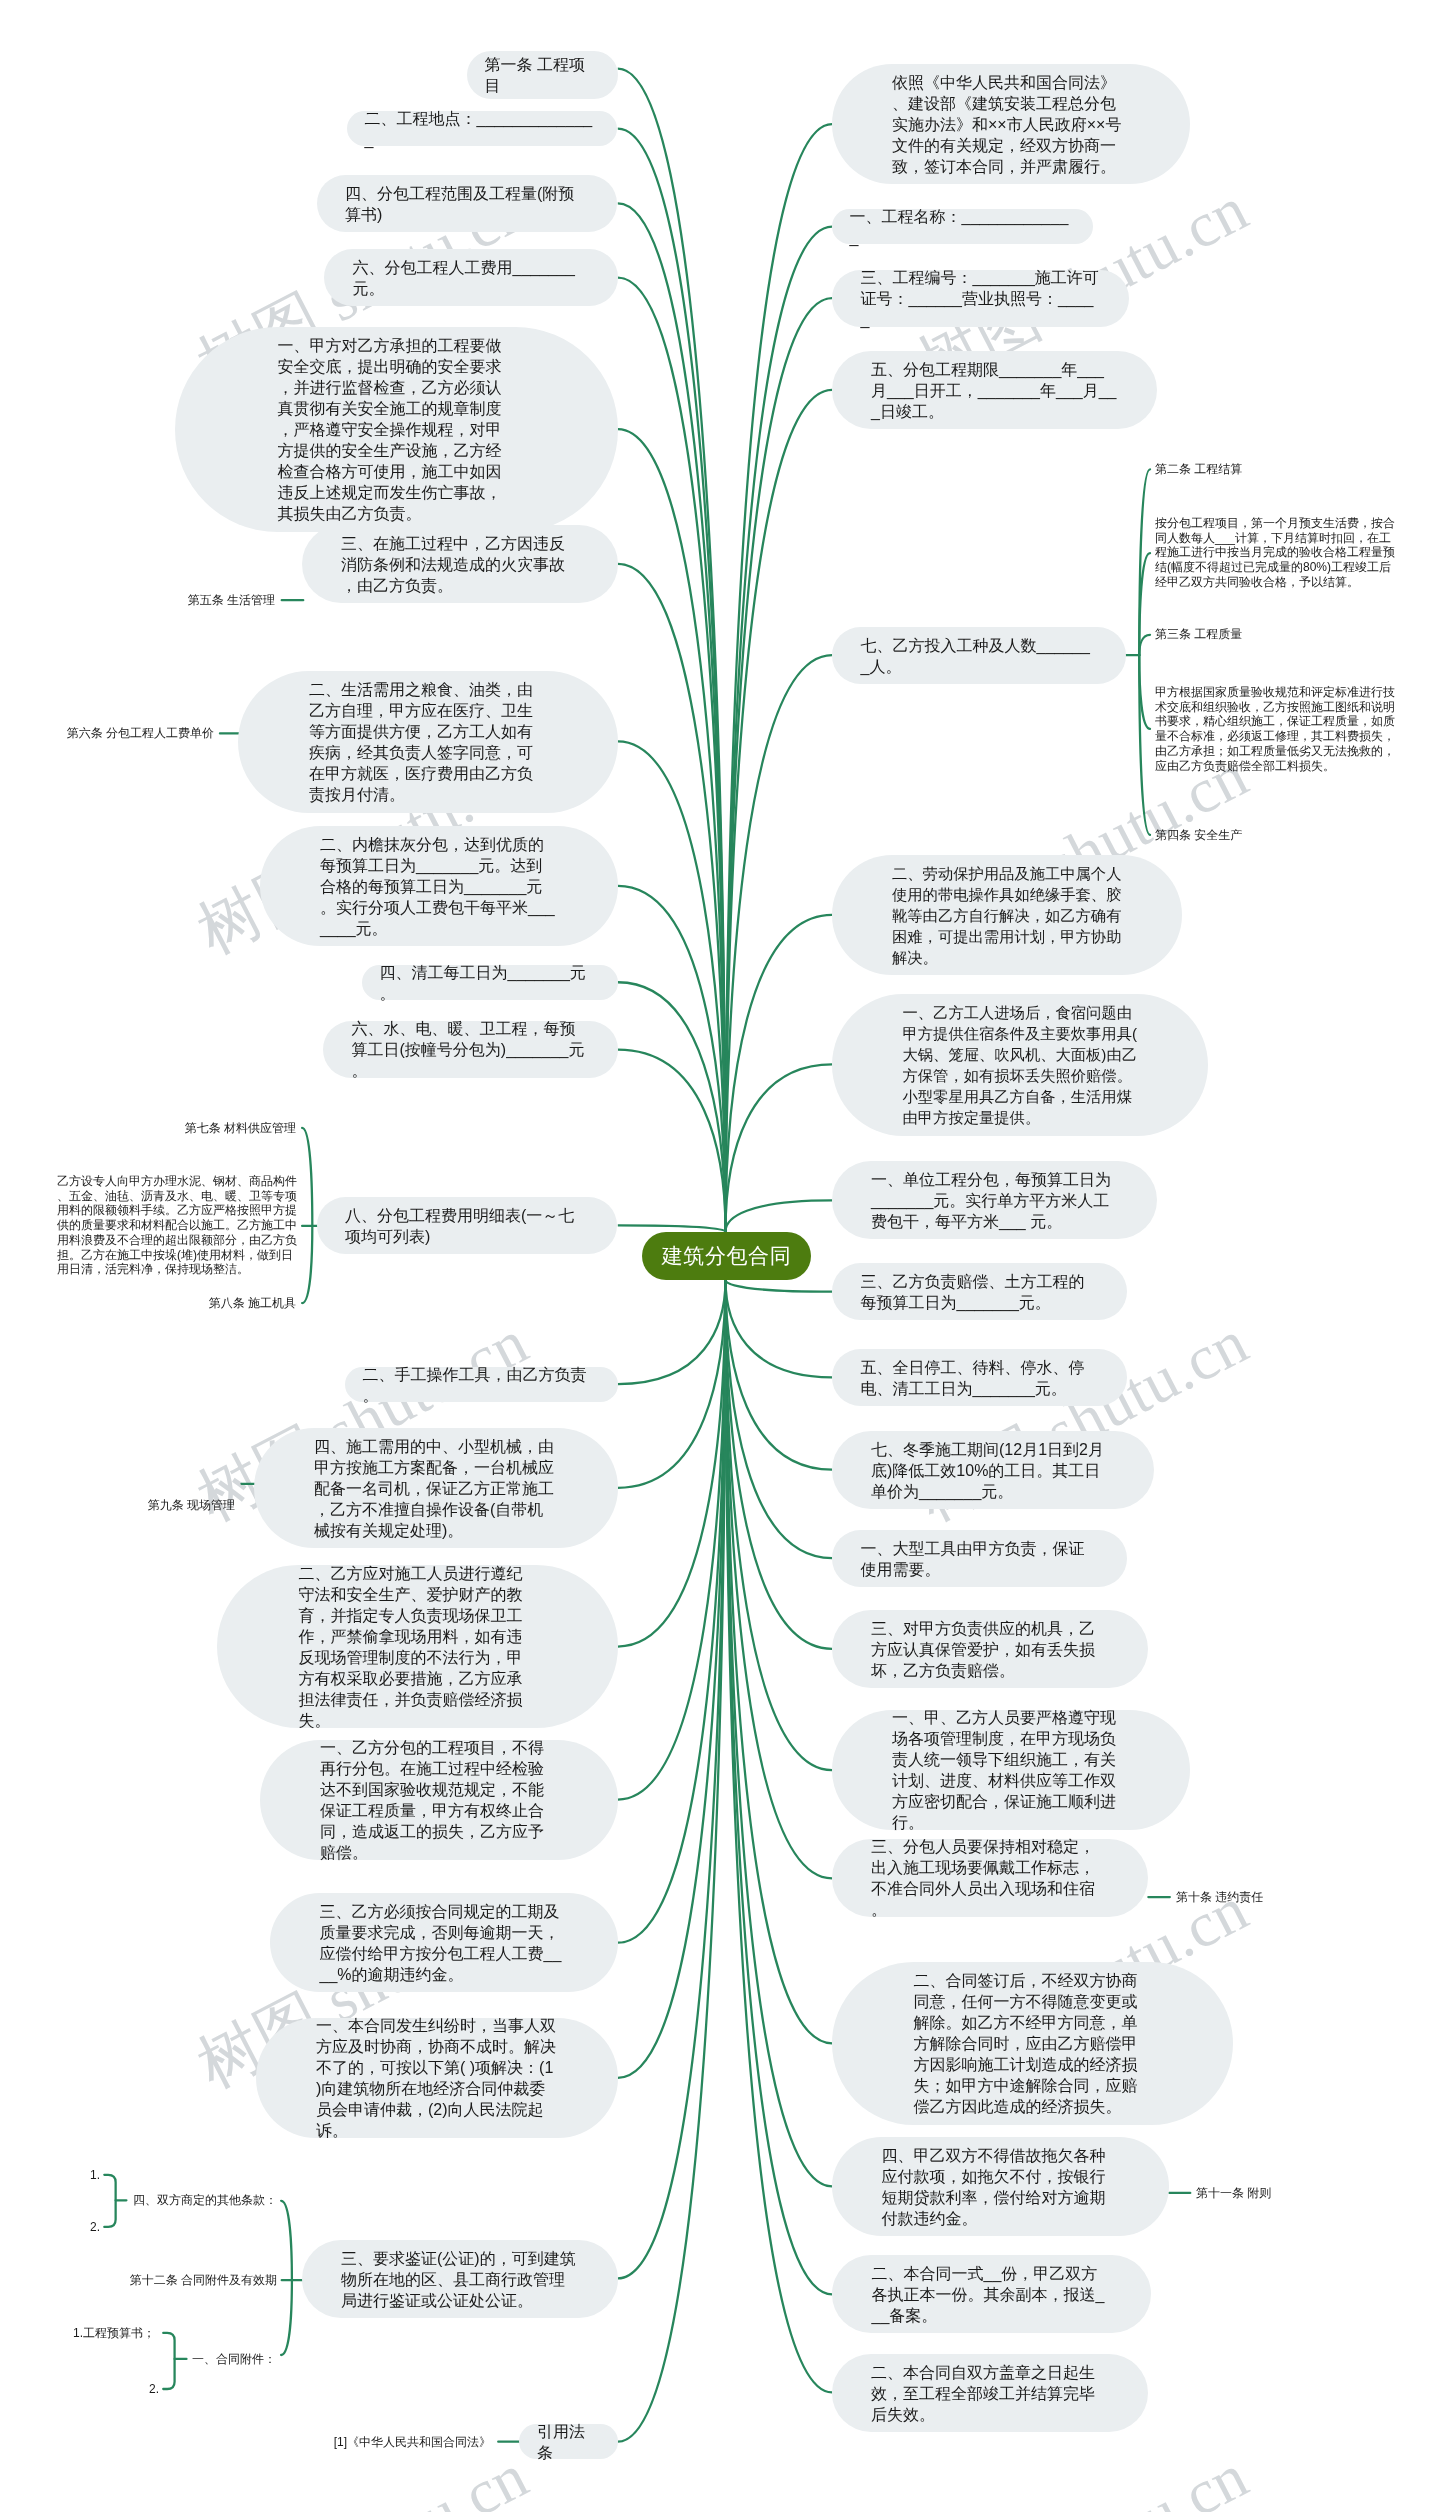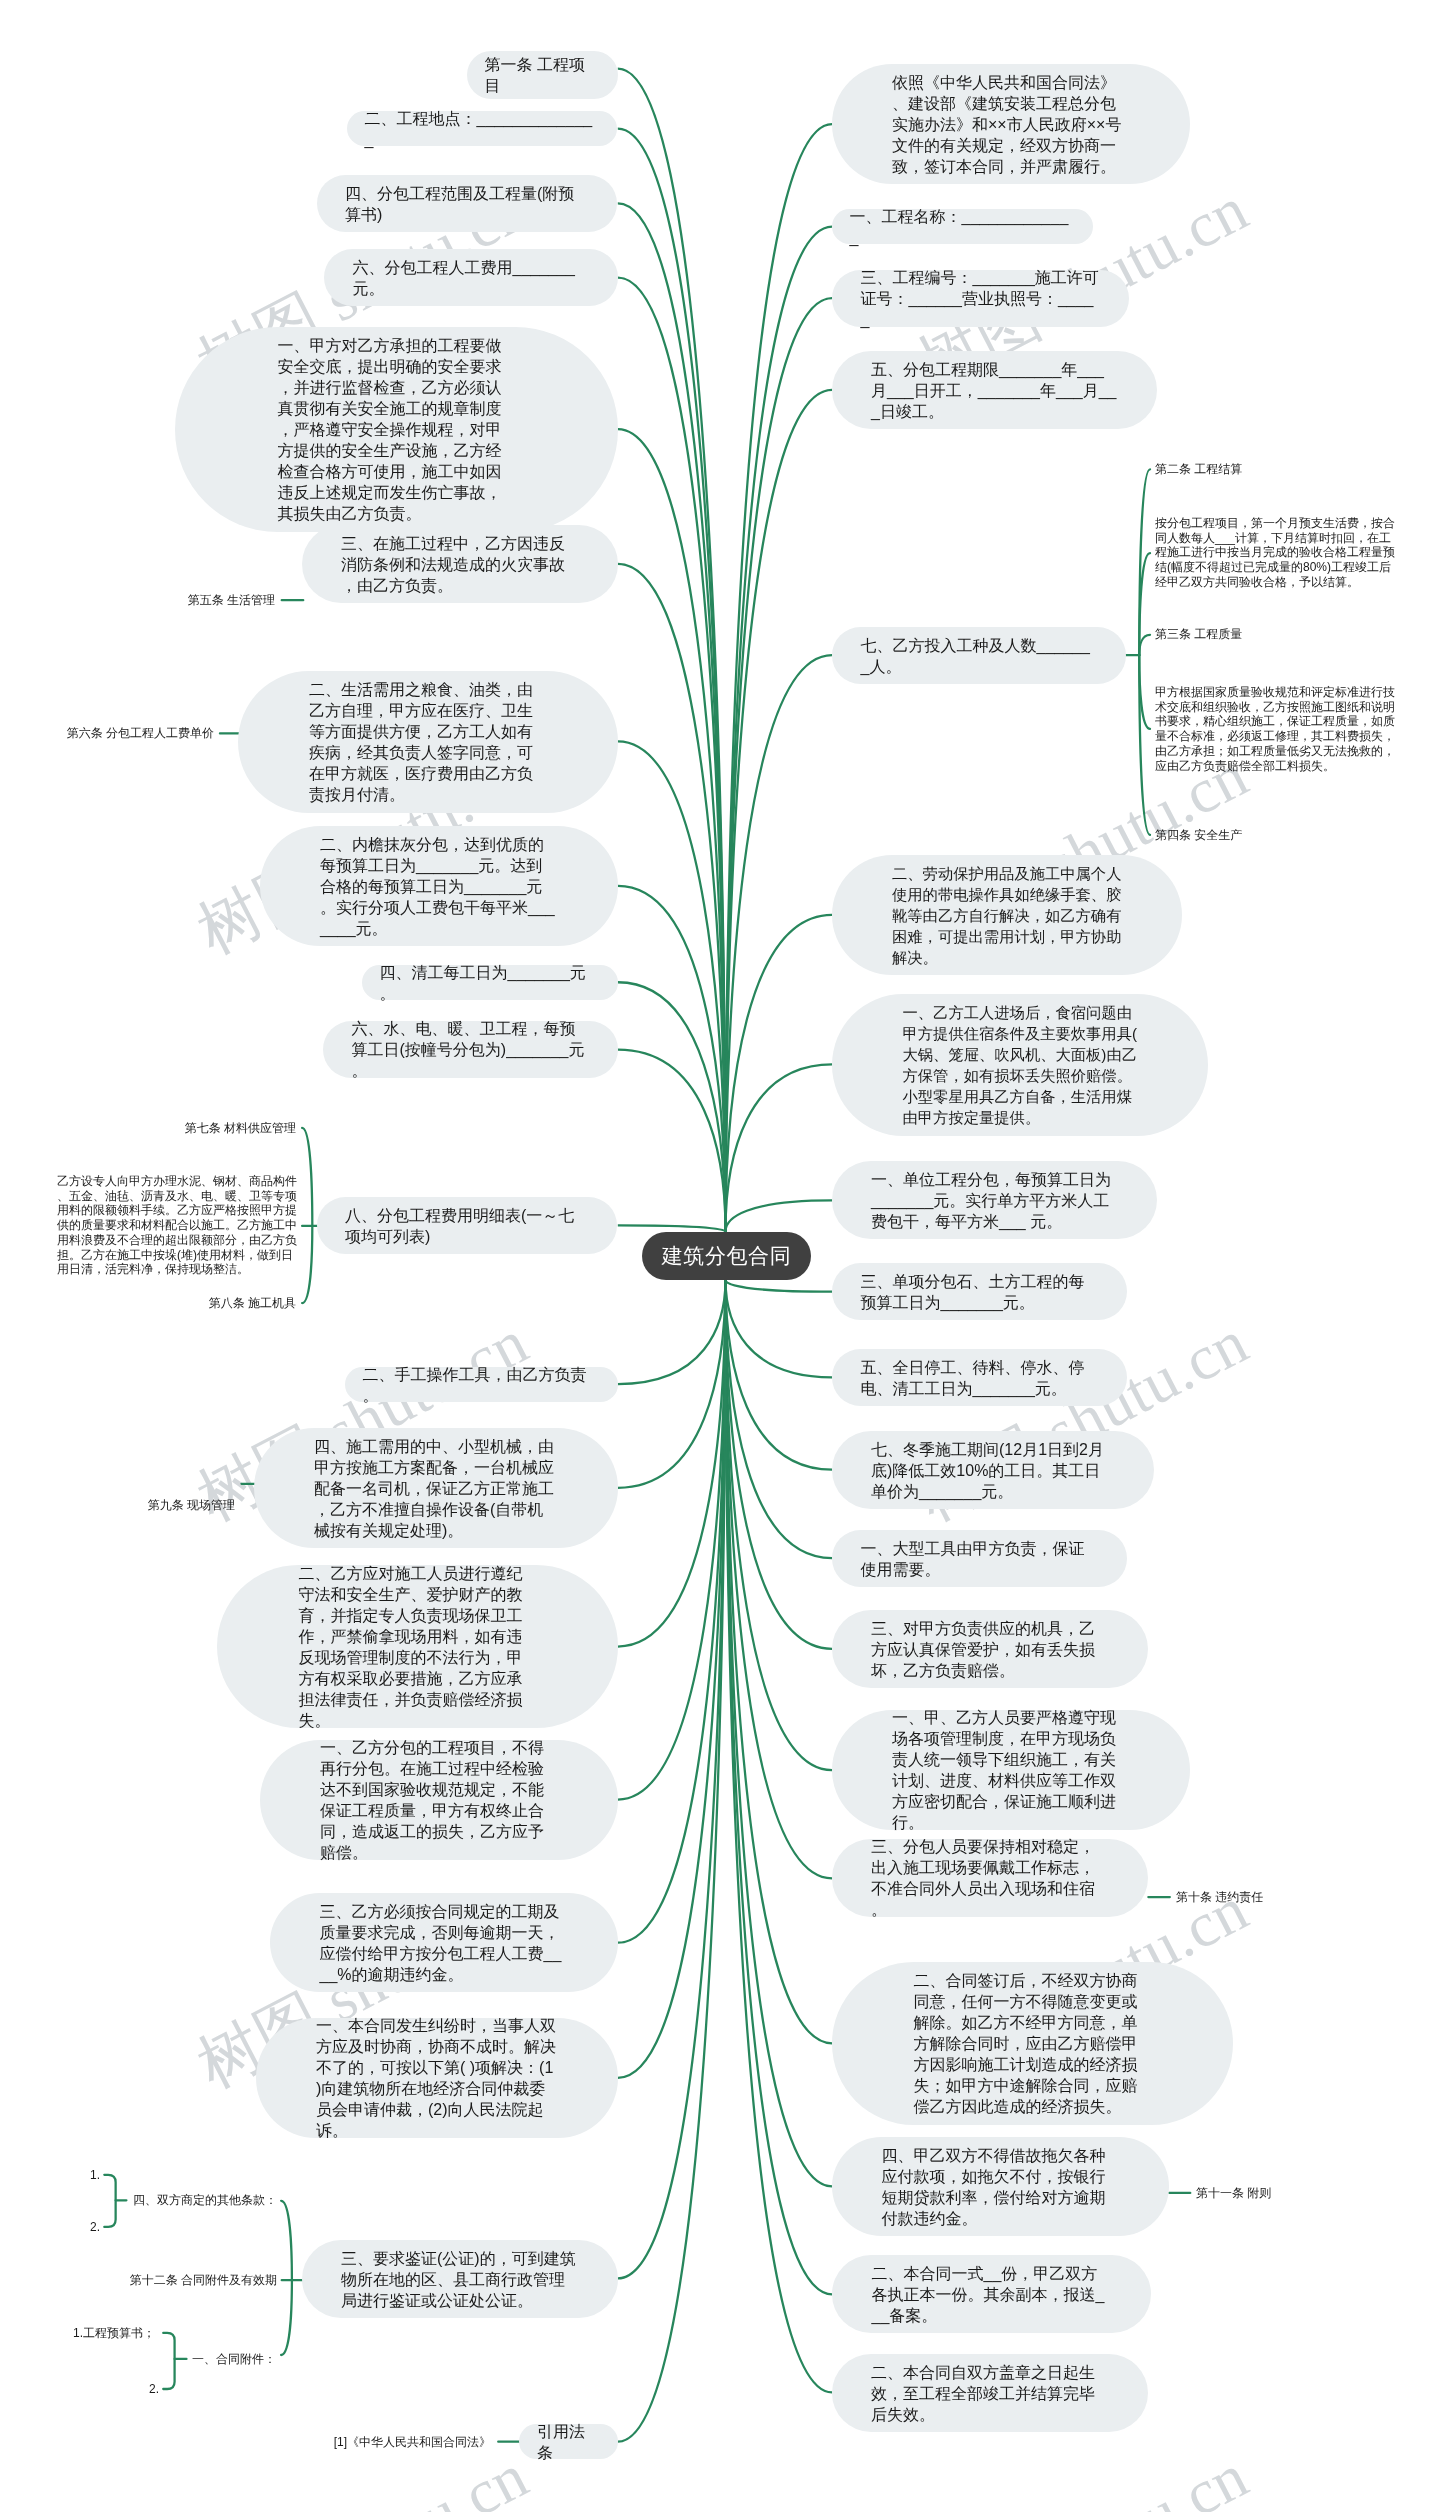--- a/index.html
+++ b/index.html
@@ -4,21 +4,21 @@
 <title>建筑分包合同</title>
 <style>
 html,body{margin:0;padding:0;background:#fff;}
 body{width:1451px;height:2512px;position:relative;overflow:hidden;
  font-family:"Liberation Sans",sans-serif;-webkit-font-smoothing:antialiased;}
 #stage{position:absolute;left:0;top:0;width:1451px;height:2512px;}
 #links{position:absolute;left:0;top:0;}
 .node{position:absolute;background:#eaeef0;border-radius:5668px;box-sizing:border-box;
  color:#1a1a1a;display:flex;align-items:center;justify-content:center;}
 .node>span{display:block;line-height:21px;line-break:anywhere;overflow-wrap:anywhere;}
-.root{position:absolute;background:#404040;border-radius:5668px;color:#fff;display:flex;
+.root{position:absolute;background:#4d7c0f;border-radius:5668px;color:#fff;display:flex;
  align-items:center;justify-content:center;font-size:21px;letter-spacing:0.6px;}
 .lbl{position:absolute;color:#1a1a1a;font-size:12px;line-height:14.7px;white-space:nowrap;}
 .lbl.r{text-align:center;}
 .para{position:absolute;color:#1a1a1a;font-size:12px;line-height:14.7px;
  line-break:anywhere;overflow-wrap:anywhere;}
 .wm{position:absolute;color:#d4d8db;font-family:"Liberation Serif",serif;
  font-size:63px;white-space:nowrap;transform:rotate(-27.4deg);transform-origin:0 0;user-select:none;
  letter-spacing:0.6px;}
 </style>
 </head>
@@ -127,21 +127,21 @@
 <div class="node" style="left:832px;top:855px;width:350px;height:120px;font-size:15.3px">
       <span style="width:230px">二、劳动保护用品及施工中属个人使用的带电操作具如绝缘手套、胶靴等由乙方自行解决，如乙方确有困难，可提出需用计划，甲方协助解决。</span>
     </div>
 <div class="node" style="left:832px;top:994px;width:376px;height:142px;font-size:15.3px">
       <span style="width:235px">一、乙方工人进场后，食宿问题由甲方提供住宿条件及主要炊事用具(大锅、笼屉、吹风机、大面板)由乙方保管，如有损坏丢失照价赔偿。小型零星用具乙方自备，生活用煤由甲方按定量提供。</span>
     </div>
 <div class="node" style="left:832px;top:1161px;width:325px;height:78px;font-size:16px">
       <span style="width:247px">一、单位工程分包，每预算工日为_______元。实行单方平方米人工费包干，每平方米___ 元。</span>
     </div>
 <div class="node" style="left:832px;top:1263px;width:295px;height:57px;font-size:16px">
-      <span style="width:238px">三、单项分包石、土方工程的每预算工日为_______元。</span>
+      <span style="width:238px">三、乙方负责赔偿、土方工程的每预算工日为_______元。</span>
     </div>
 <div class="node" style="left:832px;top:1349px;width:295px;height:57px;font-size:16px">
       <span style="width:238px">五、全日停工、待料、停水、停电、清工工日为_______元。</span>
     </div>
 <div class="node" style="left:832px;top:1431px;width:322px;height:78px;font-size:16px">
       <span style="width:244px">七、冬季施工期间(12月1日到2月底)降低工效10%的工日。其工日单价为_______元。</span>
     </div>
 <div class="node" style="left:832px;top:1530px;width:295px;height:57px;font-size:16px">
       <span style="width:238px">一、大型工具由甲方负责，保证使用需要。</span>
     </div>

